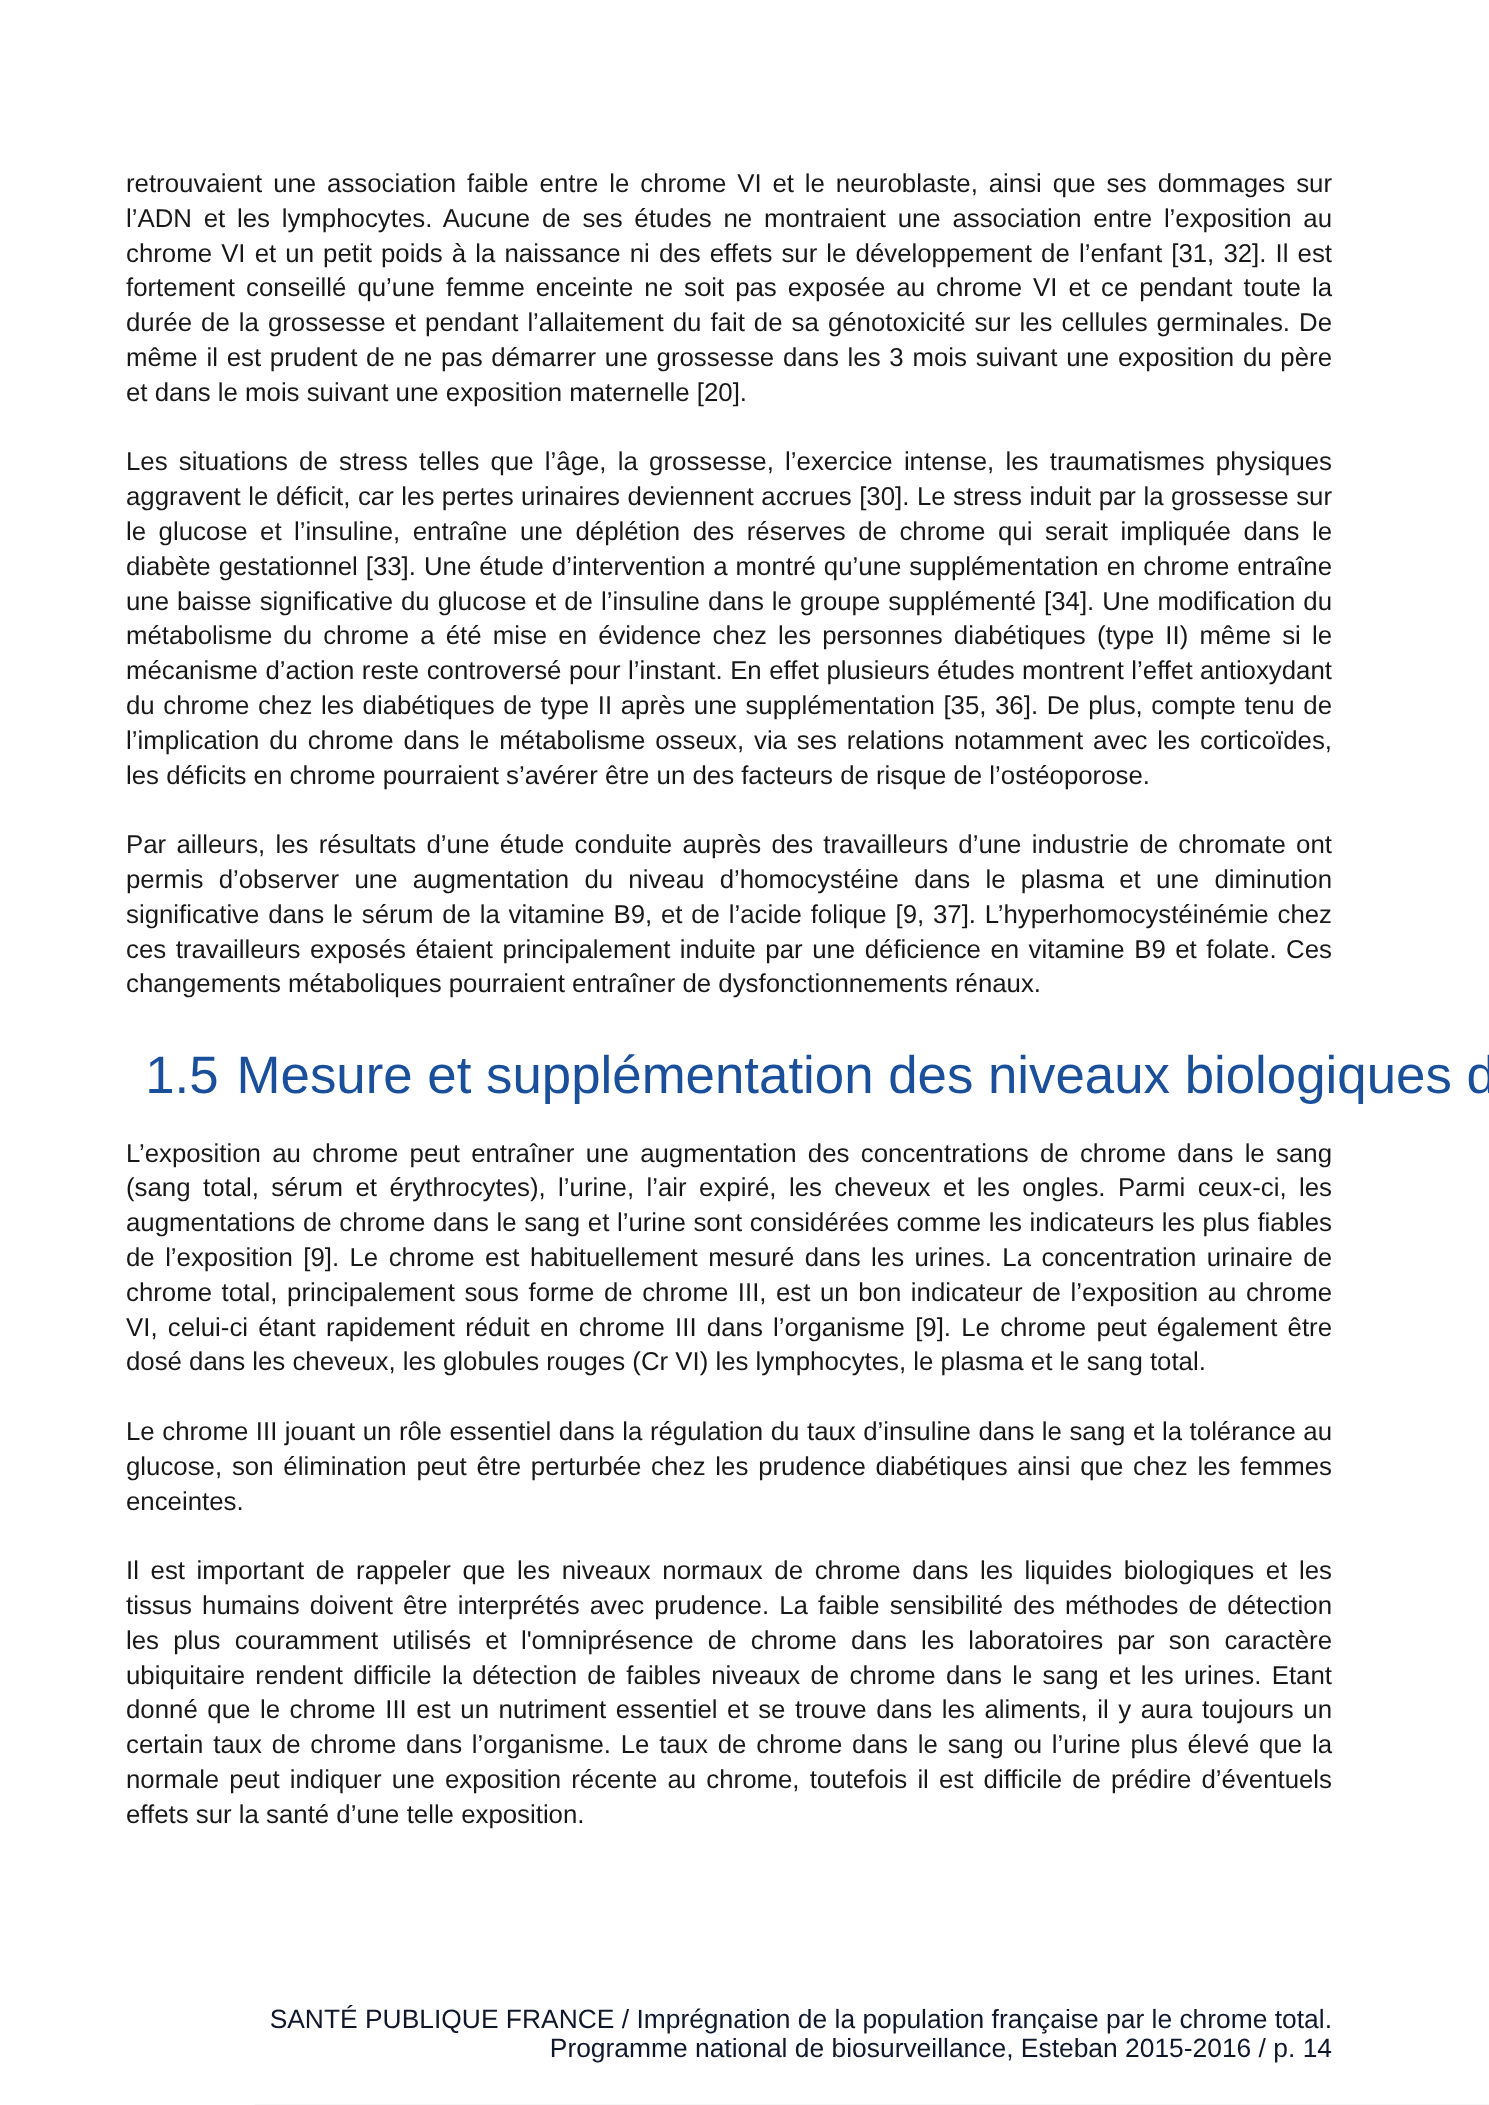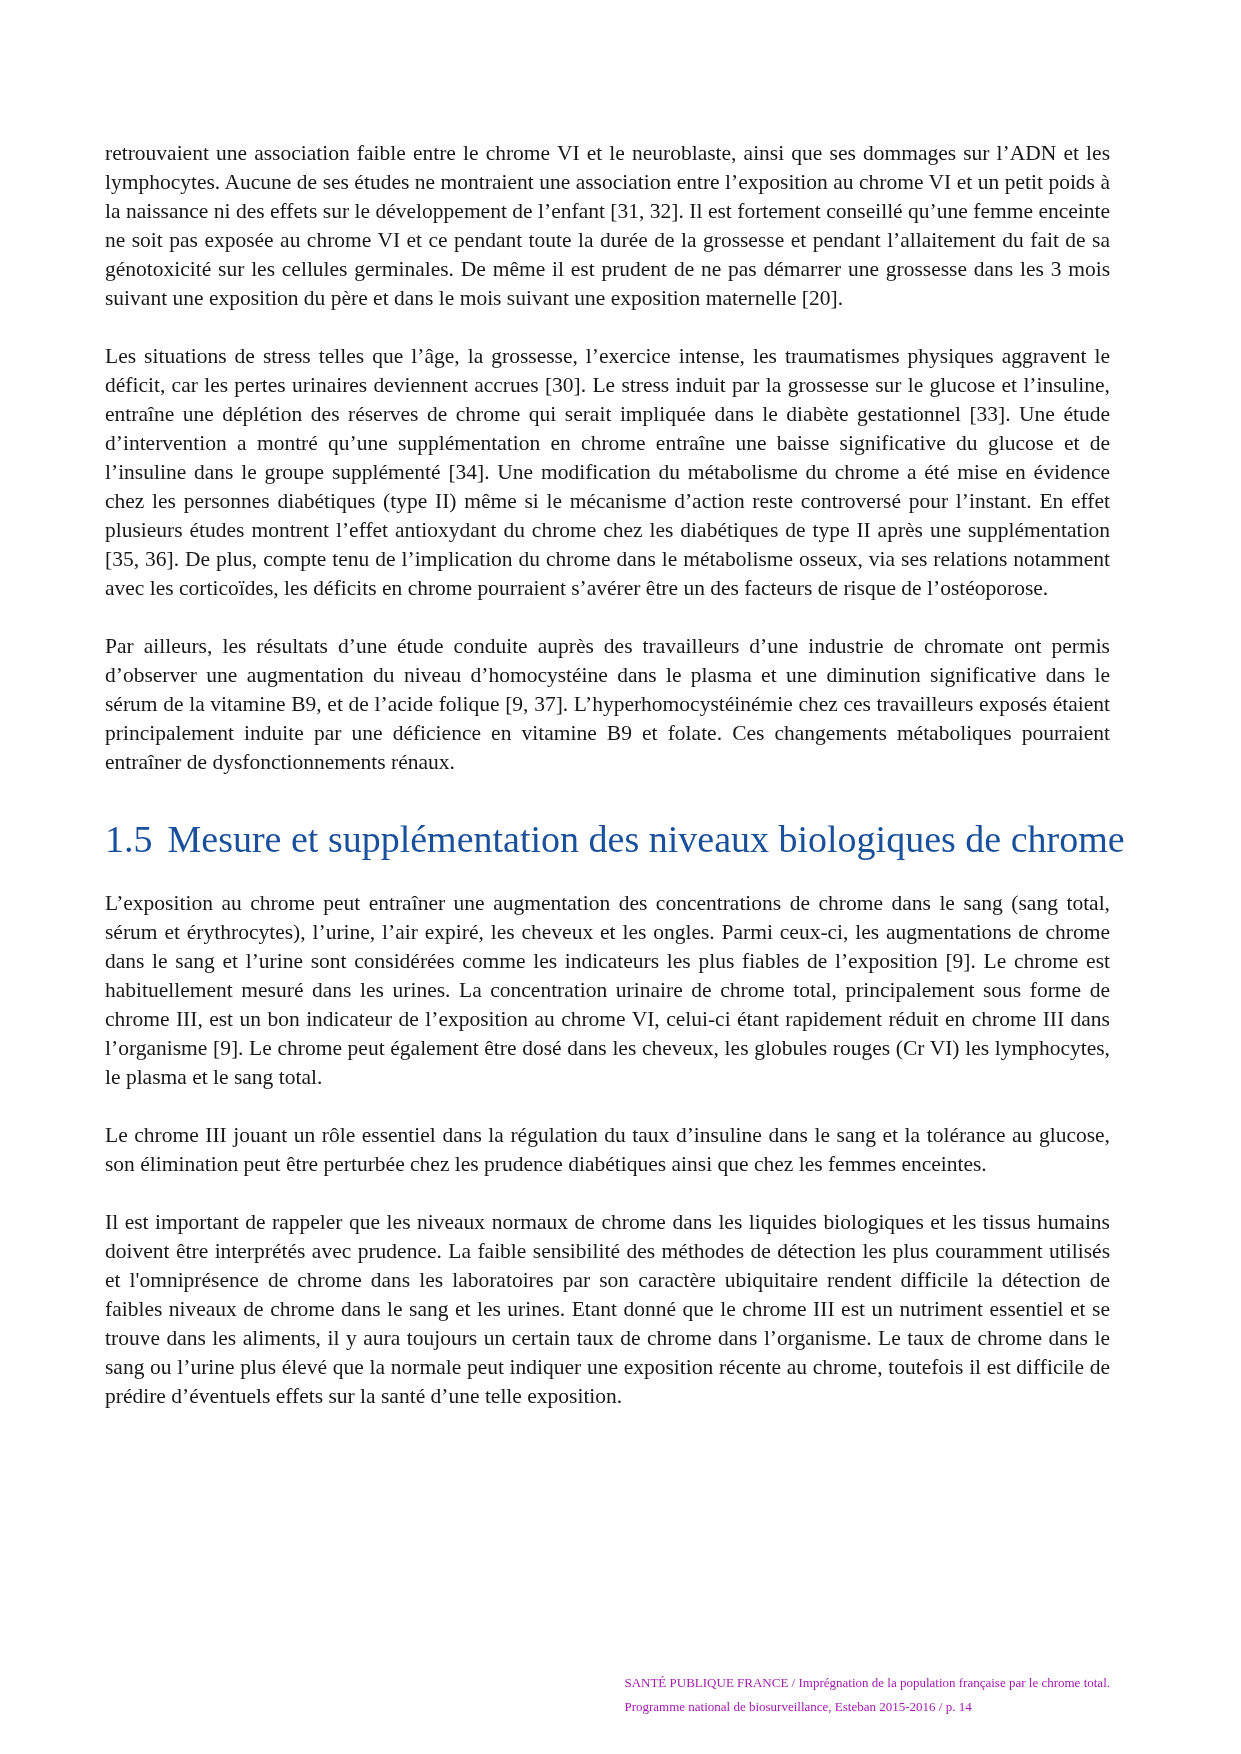--- a/index.html
+++ b/index.html
@@ -1,15 +1,15 @@
 <!DOCTYPE html>
 <html lang="fr"><head>
 <meta charset="utf-8">
 <style>
-  * { margin: 0; padding: 0; box-sizing: border-box; font-family: Liberation Serif, serif; }
+  * { margin: 0; padding: 0; box-sizing: border-box; }
   html, body { background: #e8e8e8; }
   .page {
     position: relative;
     width: 1241px;
     height: 1754px;
     margin: 0 auto;
     background: #ffffff;
     overflow: hidden;
     font-family: "Liberation Sans", sans-serif;
   }
@@ -22,36 +22,36 @@
   .body-par {
     font-size: 21.5px;
     line-height: 29px;
     text-align: justify;
     color: #181818;
     margin: 0 0 29px 0;
   }
   .section-heading {
     display: flex;
     align-items: baseline;
-    font-size: 38px;
+    font-size: 44px;
     font-weight: normal;
     color: #1a4f9c;
-    margin: 42px 0 30px 0;
+    margin: 42px 0 30px 16px;
     line-height: 40px;
     white-space: nowrap;
   }
   .heading-number { margin-right: 15px; }
   .page-footer {
     position: absolute;
     top: 1671px;
     right: 131px;
-    text-align: left;
-    font-size: 13px;
+    text-align: right;
+    font-size: 22px;
     line-height: 24px;
-    color: #a21caf;
+    color: #0f172a;
   }
 </style>
 </head>
 <body>
 
 <div class="page">
   <main class="content">
 
     <p class="body-par">retrouvaient une association faible entre le chrome VI et le neuroblaste, ainsi que ses dommages sur l’ADN et les lymphocytes. Aucune de ses études ne montraient une association entre l’exposition au chrome VI et un petit poids à la naissance ni des effets sur le développement de l’enfant [31, 32]. Il est fortement conseillé qu’une femme enceinte ne soit pas exposée au chrome VI et ce pendant toute la durée de la grossesse et pendant l’allaitement du fait de sa génotoxicité sur les cellules germinales. De même il est prudent de ne pas démarrer une grossesse dans les 3 mois suivant une exposition du père et dans le mois suivant une exposition maternelle [20].</p>
 

